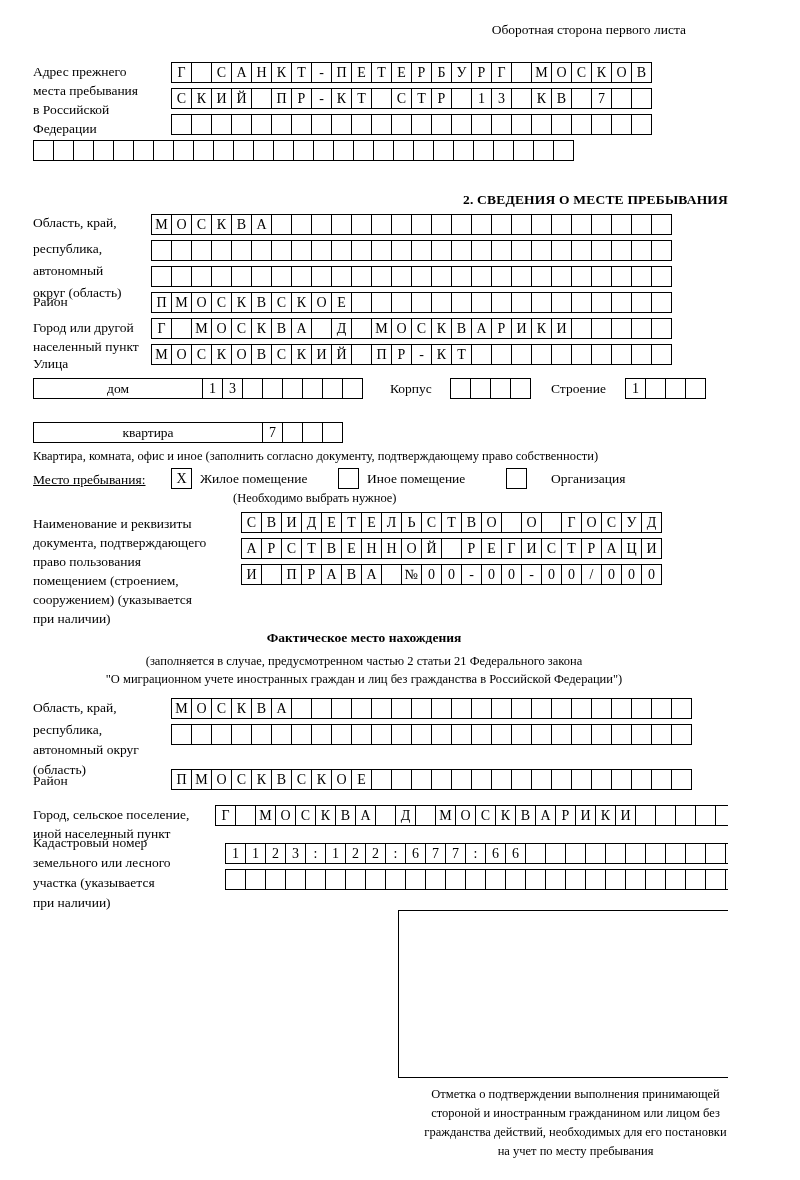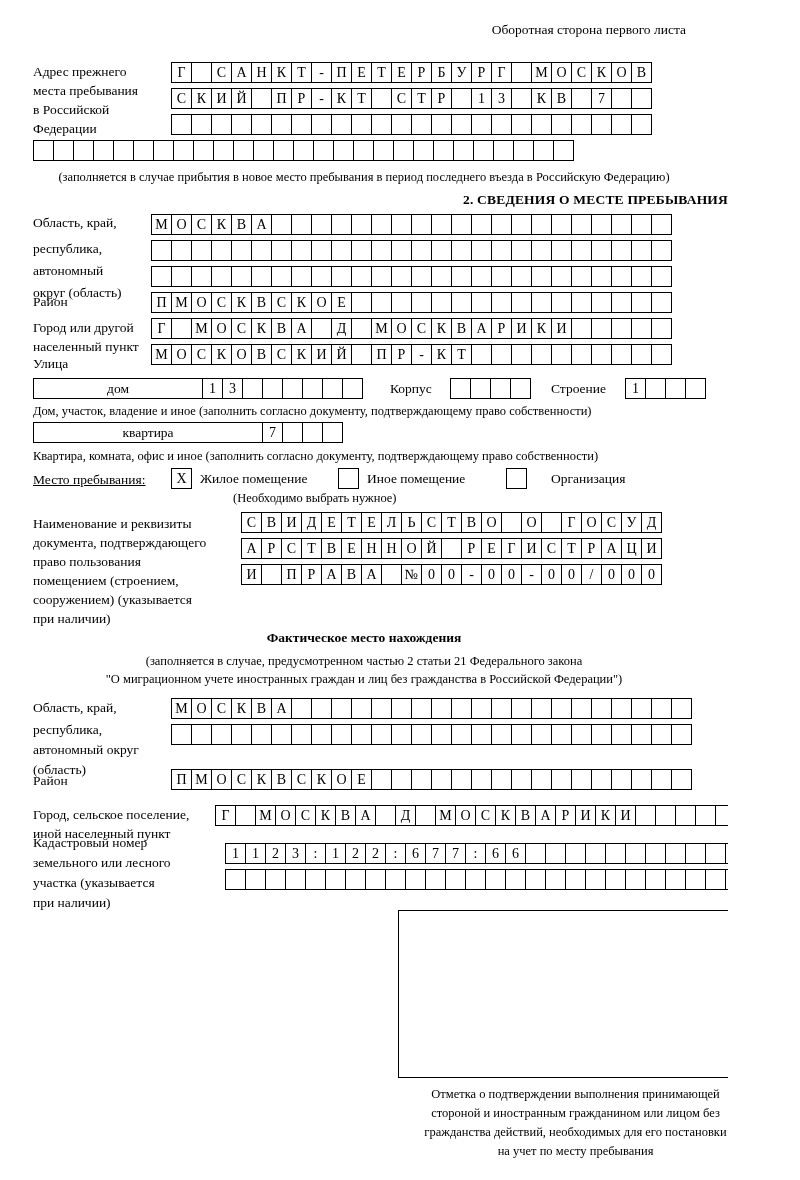--- a/index.html
+++ b/index.html
@@ -237,21 +237,20 @@
       <div class="cell"></div>
       <div class="cell"></div>
       <div class="cell"></div>
       <div class="cell"></div>
       <div class="cell"></div>
       <div class="cell"></div>
       <div class="cell"></div>
       <div class="cell"></div>
     </div>
 
-  <div class="center-note" style="left:0; top:170px;">(заполняется в случае прибытия в новое место пребывания в период последнего въезда в Российскую Федерацию)</div>
 
   <div class="section-title" style="left:0; top:192px;">2. СВЕДЕНИЯ О МЕСТЕ ПРЕБЫВАНИЯ</div>
 
   <div class="lbl" style="left:33px; top:213px;">Область, край,</div>
   <div class="lbl" style="left:33px; top:239px;">республика,</div>
   <div class="lbl" style="left:33px; top:261px;">автономный</div>
   <div class="lbl" style="left:33px; top:283px;">округ (область)</div>
 
   <div class="cellrow" id="s2-region-0" style="left:151px; top:214px;">
       <div class="cell">М</div>
@@ -448,21 +447,20 @@
       <div class="cell"></div>
     </div>
   <div class="inline-lbl" style="left:551px; top:378px;">Строение</div>
   <div class="cellrow" id="s2-stroenie" style="left:625px; top:378px;">
       <div class="cell">1</div>
       <div class="cell"></div>
       <div class="cell"></div>
       <div class="cell"></div>
     </div>
 
-  <div class="lbl small" style="left:33px; top:402px;">Дом, участок, владение и иное (заполнить согласно документу, подтверждающему право собственности)</div>
 
   <div class="labelbox" style="left:33px; top:422px; width:230px;">квартира</div>
   <div class="cellrow" id="s2-flat" style="left:262px; top:422px;">
       <div class="cell">7</div>
       <div class="cell"></div>
       <div class="cell"></div>
       <div class="cell"></div>
     </div>
   <div class="lbl small" style="left:33px; top:447px;">Квартира, комната, офис и иное (заполнить согласно документу, подтверждающему право собственности)</div>
 

